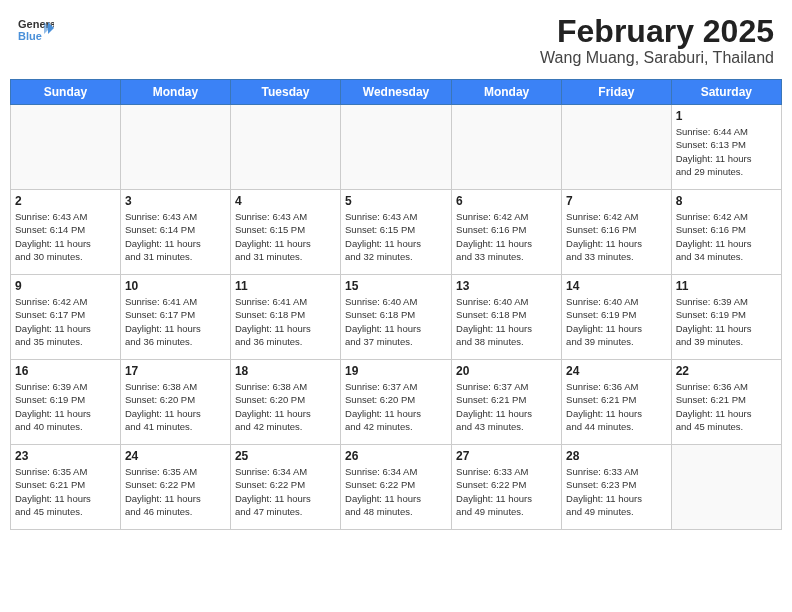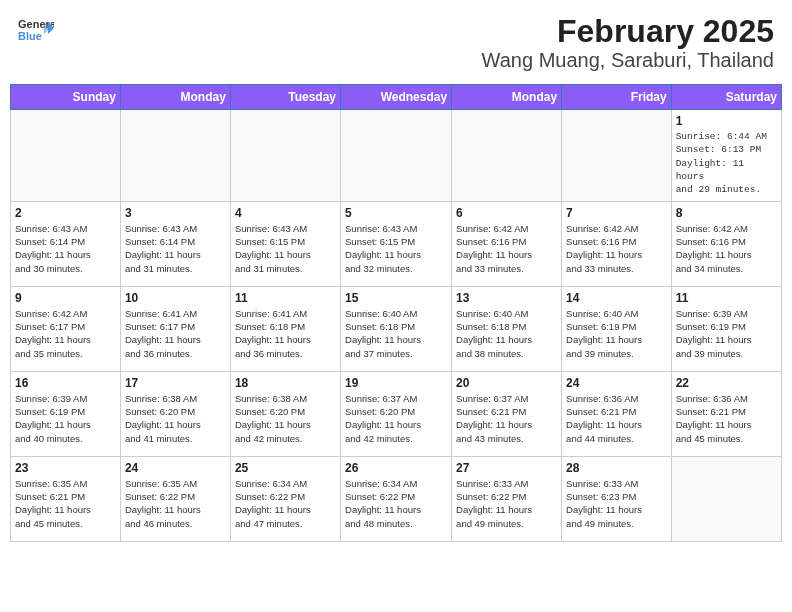--- a/index.html
+++ b/index.html
@@ -31,36 +31,36 @@
       text-align: right;
       margin-left: 28px;
     }
     .month-title {
       font-size: 32px;
       font-weight: bold;
       color: #222;
       line-height: 1.1;
     }
     .location {
-      font-size: 20px;
+      font-size: 16px;
       color: #444;
     }
     .calendar {
       border: 1px solid #ccc;
       width: 100%;
       border-collapse: collapse;
     }
     .calendar th {
-      background: #8b5cf6;
+      background: #3b82f6;
       color: #fff;
       font-size: 12px;
       font-weight: bold;
       padding: 5px 4px;
       border: 1px solid #3a76b8;
-      text-align: right;
+      text-align: center;
     }
     .calendar td {
       border: 1px solid #ccc;
       vertical-align: top;
       padding: 4px;
       width: 113px;
       min-height: 80px;
       font-size: 10px;
       color: #333;
       background: #fff;
@@ -121,21 +121,21 @@
   <tbody id="calendar-body">
   <tr>
         <td class="empty"></td>
         <td class="empty"></td>
         <td class="empty"></td>
         <td class="empty"></td>
         <td class="empty"></td>
         <td class="empty"></td>
         <td>
           <div class="day-number">1</div>
-          <div class="day-info" style="white-space: pre-line; font-family: Liberation Mono, monospace;">Sunrise: 6:44 AM
+          <div class="day-info" style="white-space: pre-line;">Sunrise: 6:44 AM
 Sunset: 6:13 PM
 Daylight: 11 hours
 and 29 minutes.</div>
         </td>
       </tr>
       <tr>
         <td>
           <div class="day-number">2</div>
           <div class="day-info" style="white-space: pre-line;">Sunrise: 6:43 AM
 Sunset: 6:14 PM

